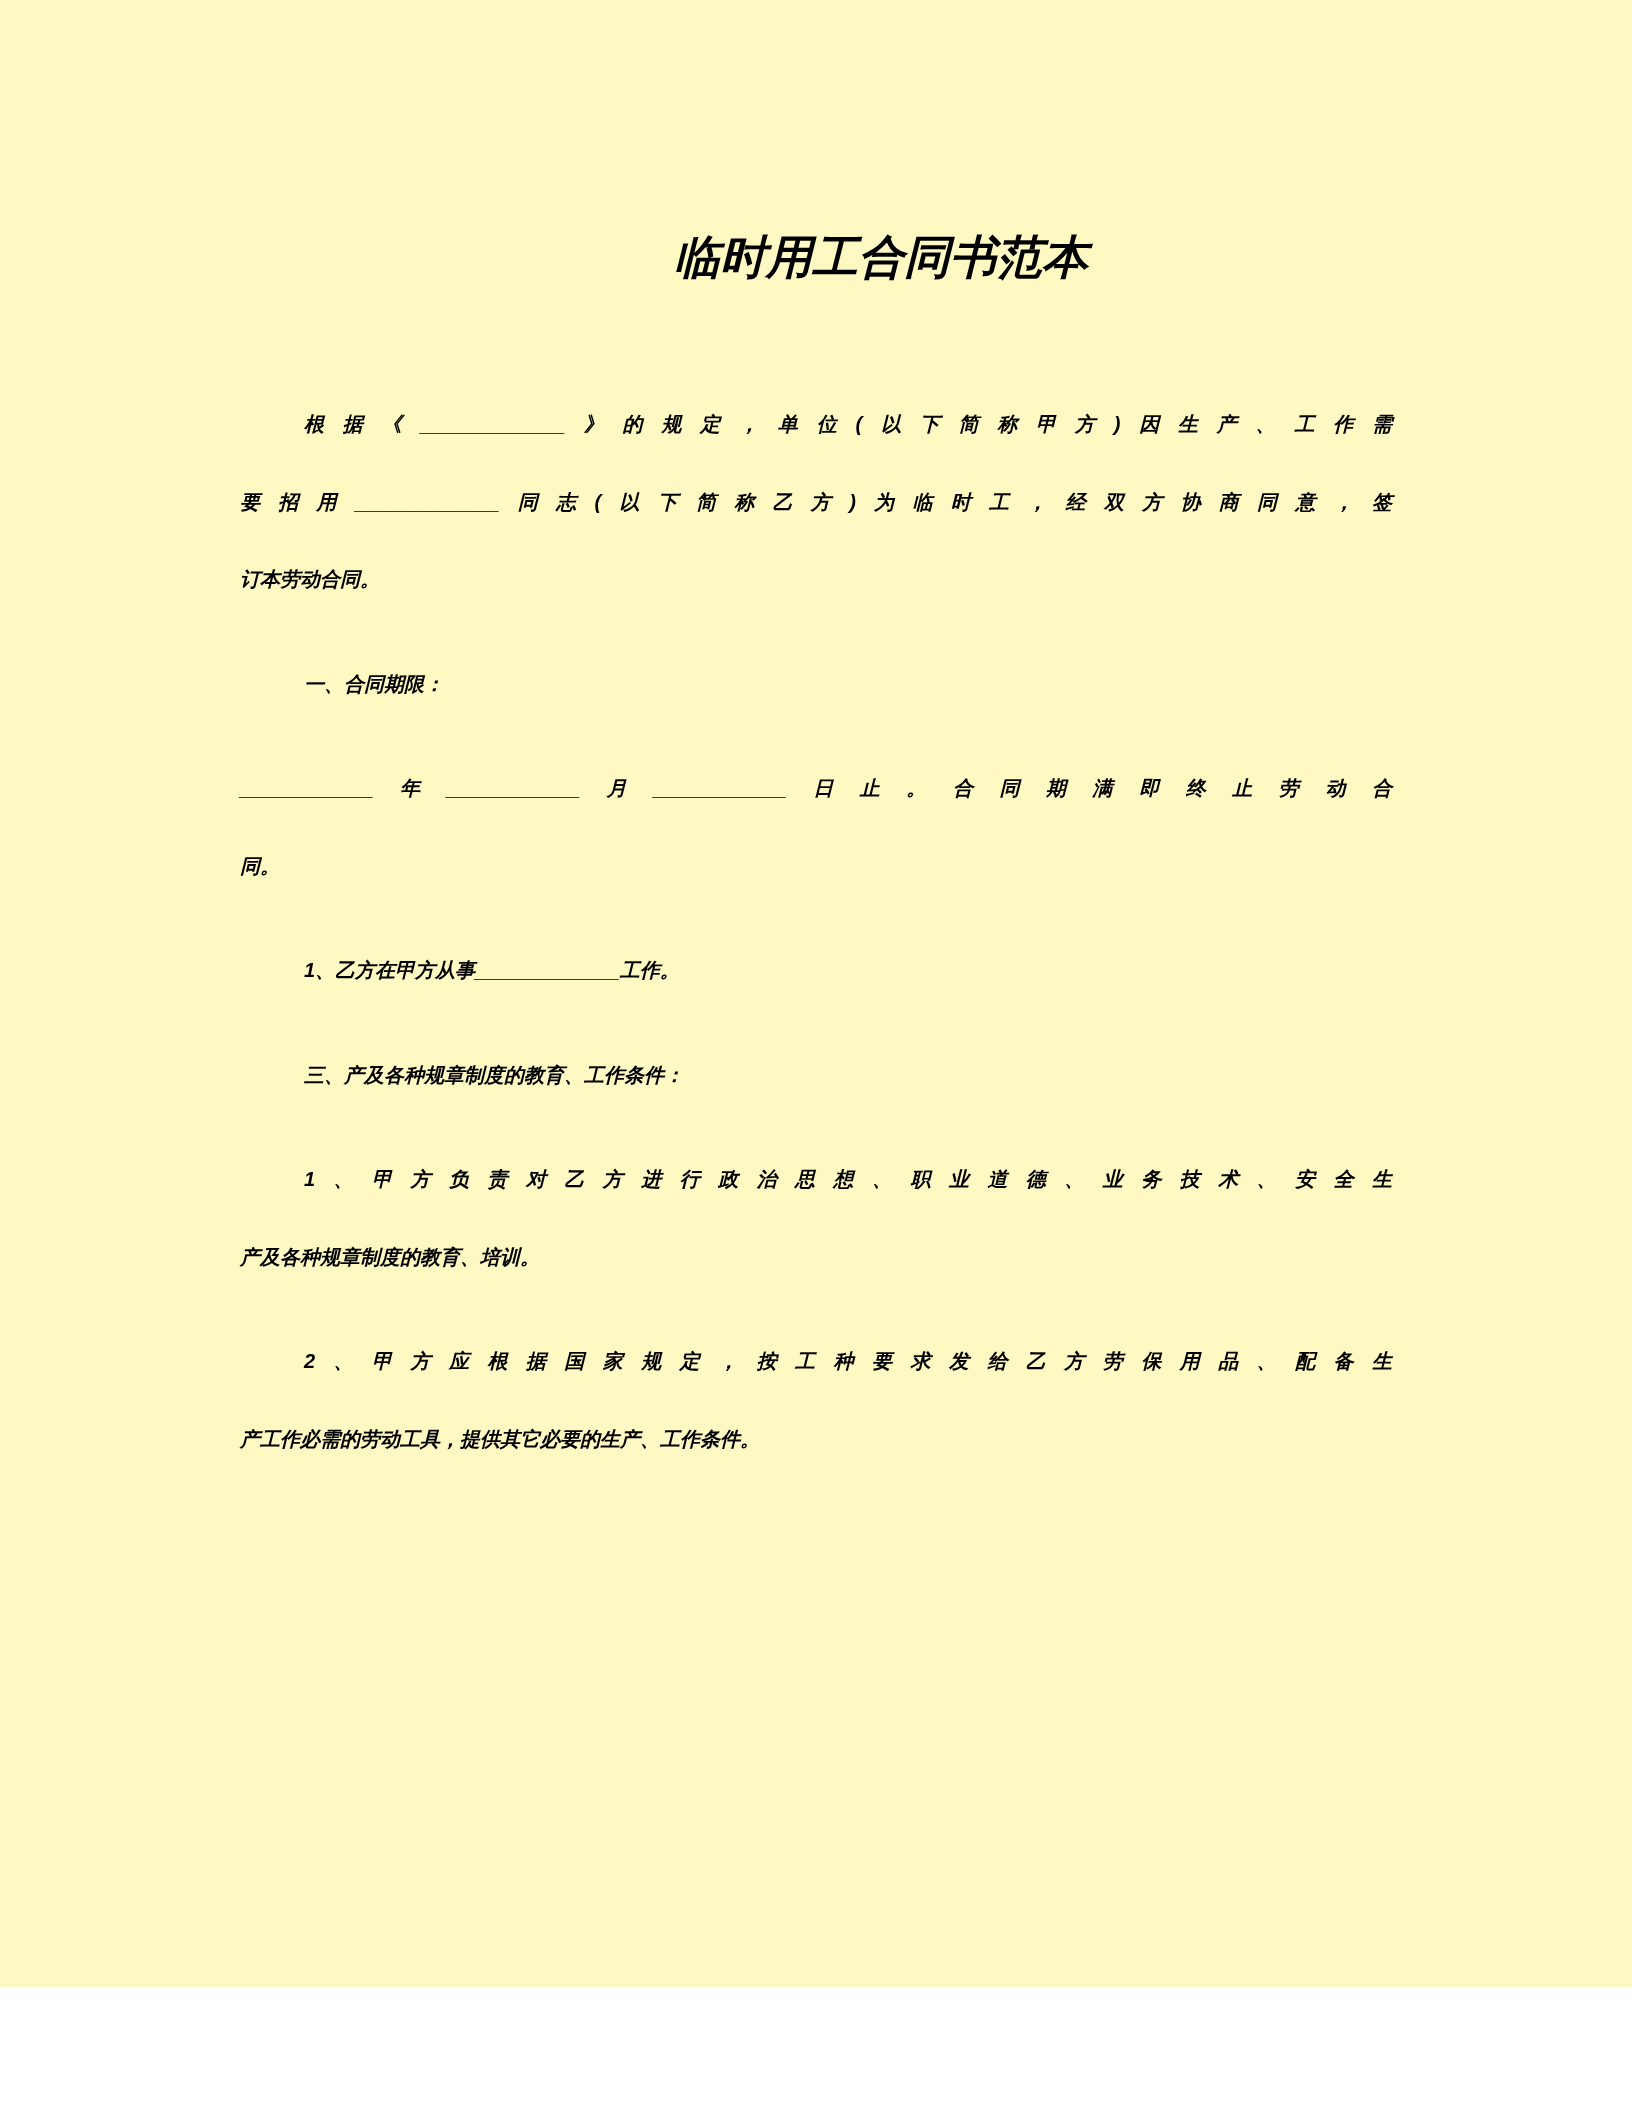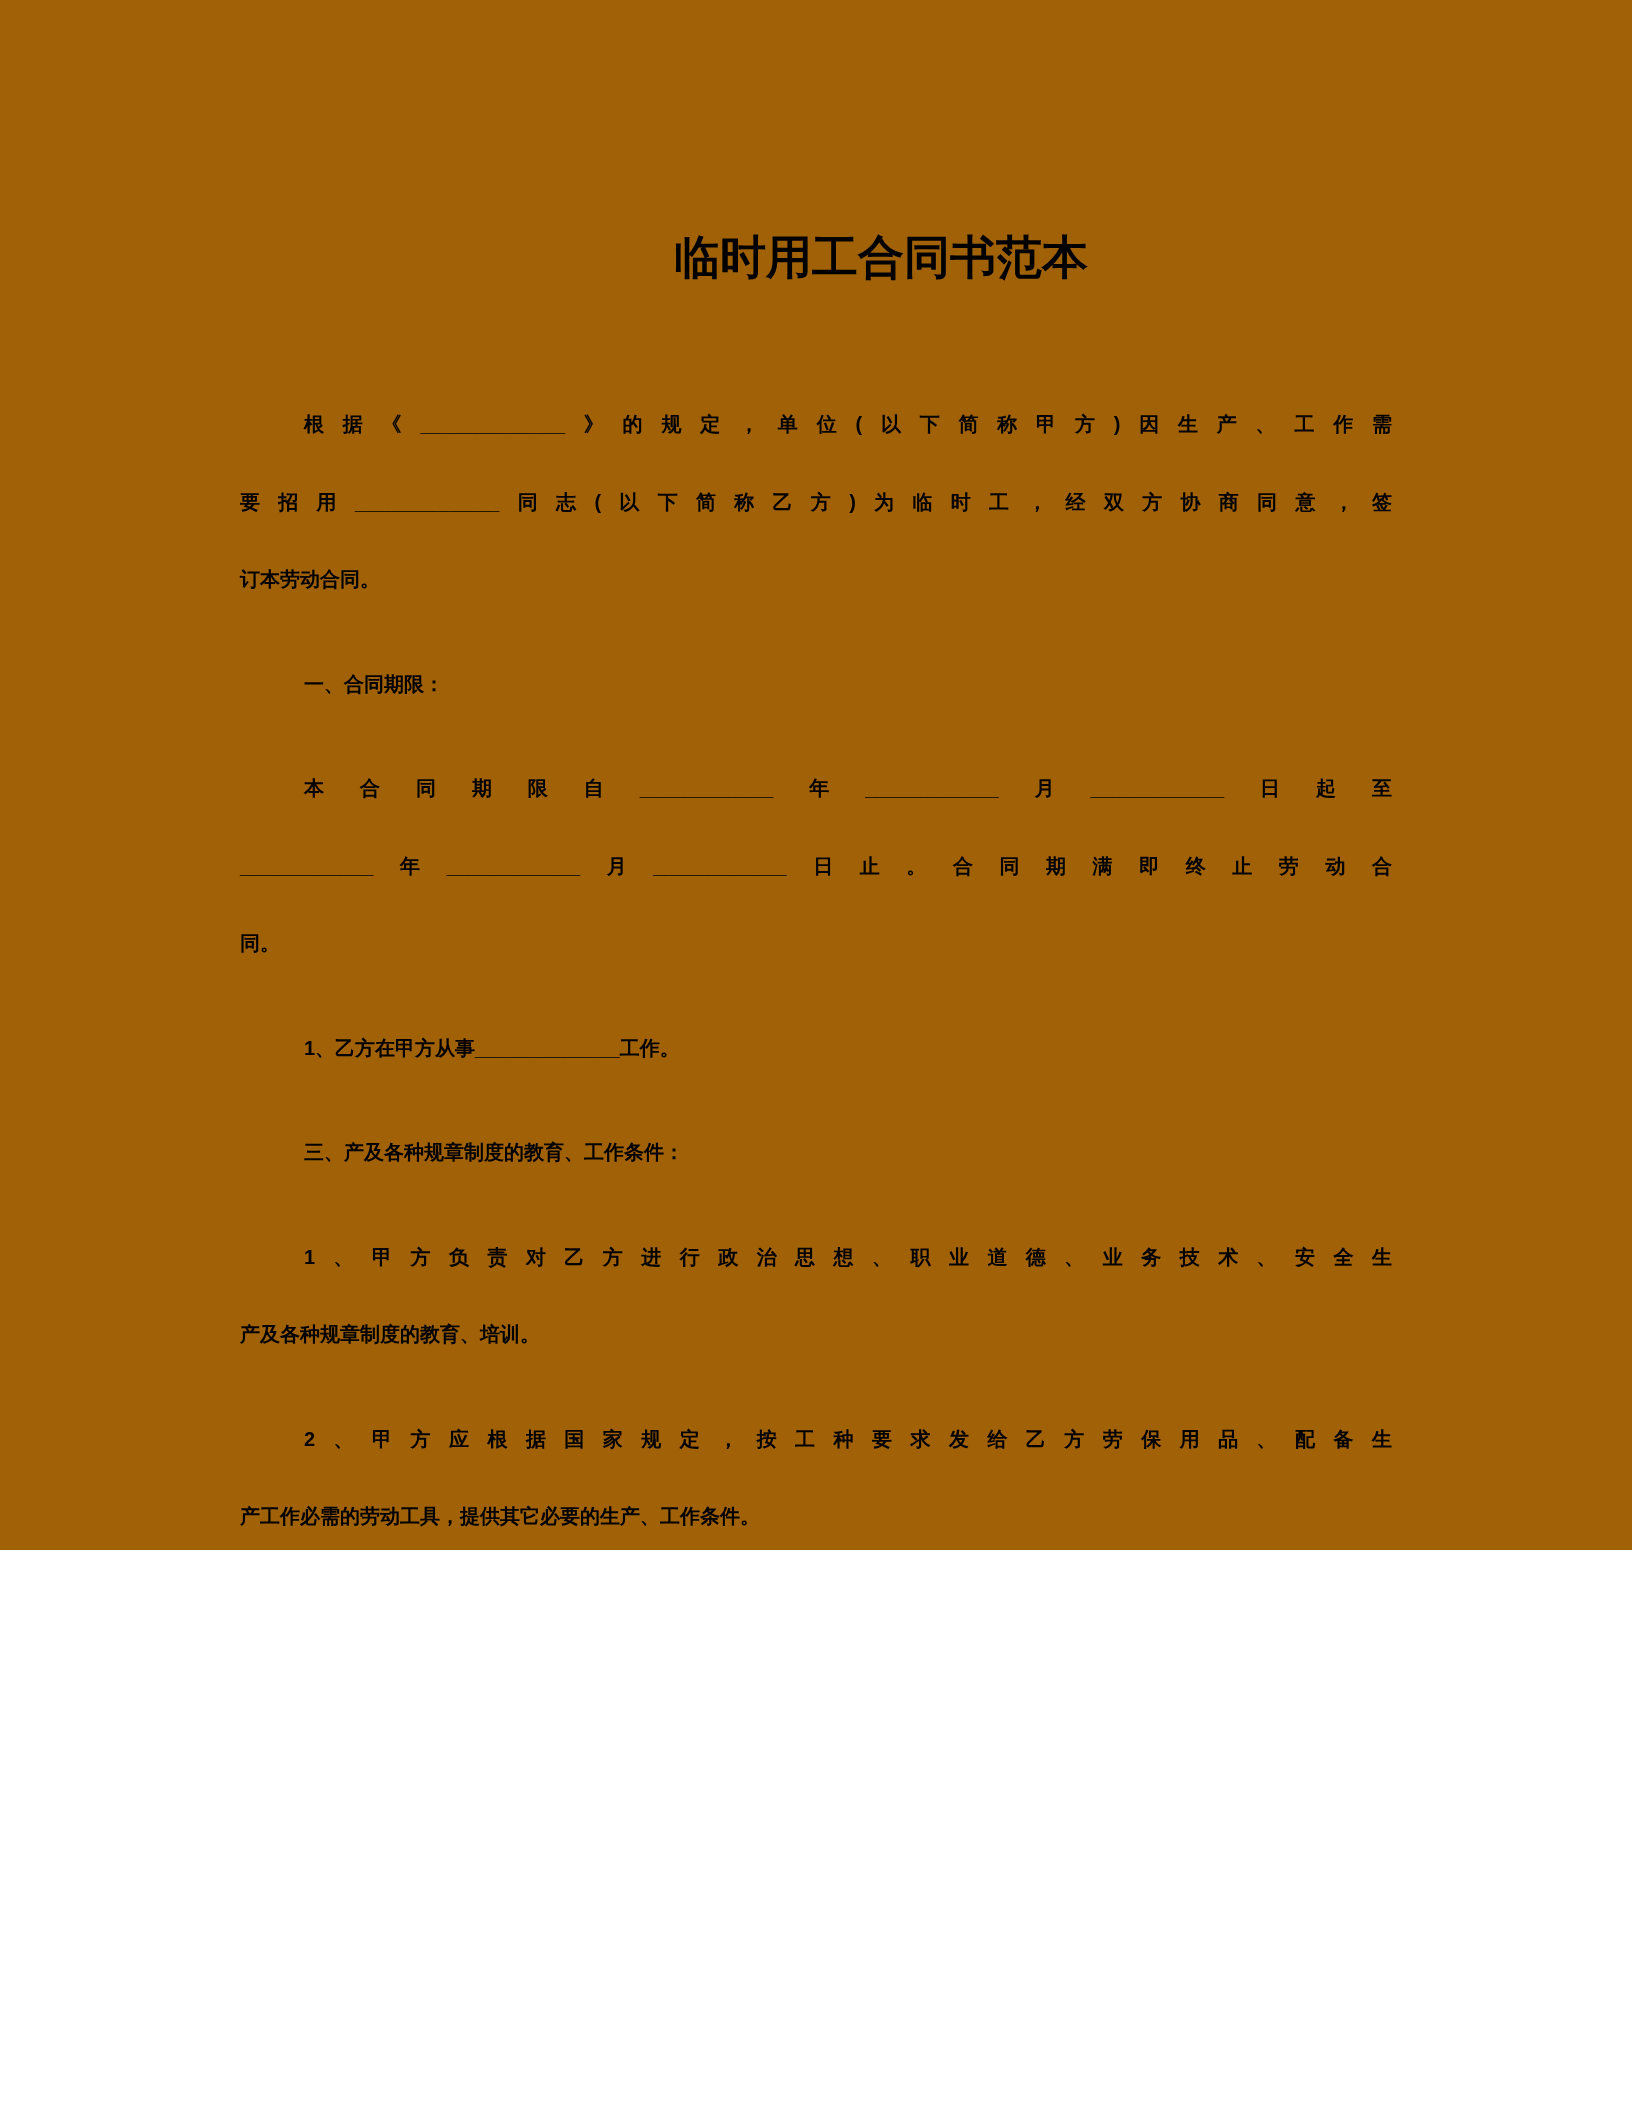--- a/index.html
+++ b/index.html
@@ -6,23 +6,24 @@
     margin: 0;
     padding: 0;
   }
   body {
     background: #ffffff;
     font-family: "Liberation Sans", sans-serif;
   }
   .page {
     position: relative;
     width: 1632px;
-    height: 1550px;
-    background: #a16207;
+    height: 1987px;
+    background: #fef9c3;
     overflow: hidden;
+    font-style: italic;
   }
   .content {
     padding: 0 240px;
   }
   .doc-title {
     margin: 218px 0 0 0;
     font-size: 46px;
     line-height: 78px;
     font-weight: 700;
     color: #000000;
@@ -60,21 +61,20 @@
     <div>
         <div class="para first">
           <div class="line indent fill">根据《_____________》的规定，单位(以下简称甲方)因生产、工作需</div>
           <div class="line fill">要招用_____________同志(以下简称乙方)为临时工，经双方协商同意，签</div>
           <div class="line">订本劳动合同。</div>
         </div>
         <div class="para">
           <div class="line indent">一、合同期限：</div>
         </div>
         <div class="para">
-          <div class="line indent fill">本合同期限自____________年____________月____________日起至</div>
           <div class="line fill">____________年____________月____________日止。合同期满即终止劳动合</div>
           <div class="line">同。</div>
         </div>
         <div class="para">
           <div class="line indent">1、乙方在甲方从事_____________工作。</div>
         </div>
         <div class="para">
           <div class="line indent">三、产及各种规章制度的教育、工作条件：</div>
         </div>
         <div class="para">

